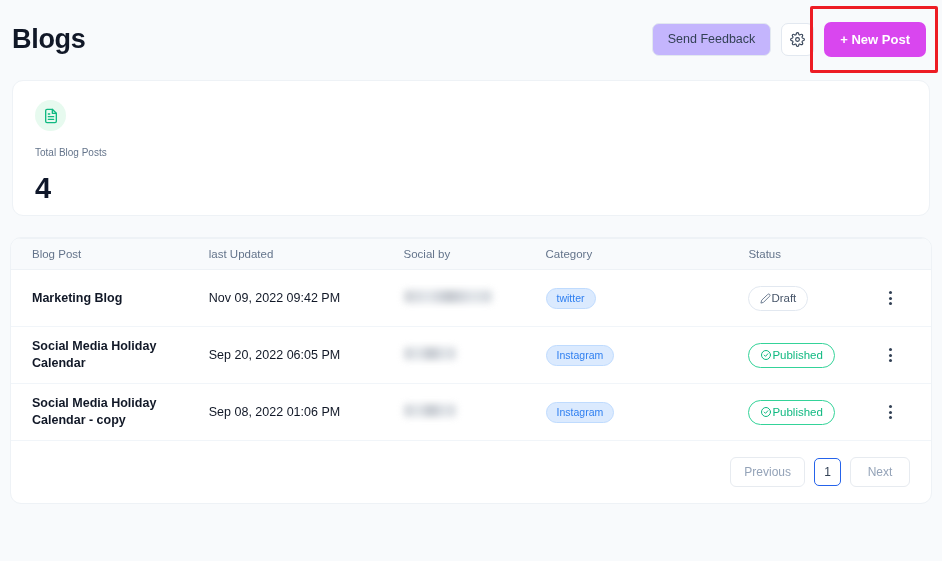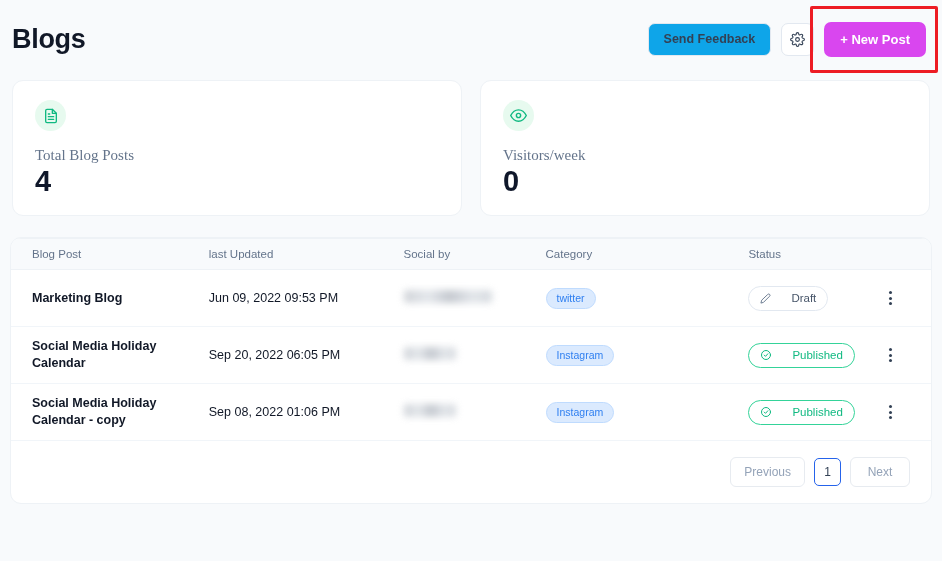--- a/index.html
+++ b/index.html
@@ -45,25 +45,25 @@
   .header-actions {
     display: flex;
     align-items: center;
     gap: 10px;
     padding-right: 4px;
   }
 
   .btn-secondary {
     height: 33px;
     padding: 0 15px;
-    background: #0ea5e9;
+    background: #c4b5fd;
     border: 1px solid #e2e8f0;
     border-radius: 7px;
     font-size: 12.5px;
-    font-weight: 700;
+    font-weight: 400;
     color: #334155;
     display: flex;
     align-items: center;
     cursor: pointer;
     font-family: "Liberation Sans", sans-serif;
     white-space: nowrap;
   }
 
   .btn-icon-square {
     width: 33px;
@@ -133,24 +133,23 @@
     height: 31px;
     border-radius: 50%;
     background: #e7faef;
     display: flex;
     align-items: center;
     justify-content: center;
     margin-bottom: 16px;
   }
 
   .stat-label {
-    font-size: 15px;
+    font-size: 10px;
     color: #64748b;
-    margin-bottom: 2px;
-    font-family: Liberation Serif, serif;
+    margin-bottom: 15px;
   }
 
   .stat-value {
     font-size: 29px;
     font-weight: 700;
     color: #0f172a;
     line-height: 1.1;
     letter-spacing: -0.5px;
   }
 
@@ -277,21 +276,21 @@
 
   .chip-cat {
     background: #dbeafe;
     border: 1px solid #bfdbfe;
     color: #2f7ff0;
   }
 
   .badge {
     display: inline-flex;
     align-items: center;
-    gap: 20px;
+    gap: 0;
     height: 25px;
     padding: 0 11px;
     border-radius: 13px;
     font-size: 11.5px;
     background: #ffffff;
   }
 
   .badge-draft {
     border: 1px solid #e2e8f0;
     color: #475569;
@@ -398,30 +397,20 @@
           <line x1="8" y1="13" x2="16" y2="13"></line>
           <line x1="8" y1="17" x2="16" y2="17"></line>
           <line x1="8" y1="9" x2="10" y2="9"></line>
         </svg>
       </div>
       <div class="stat-label">Total Blog Posts</div>
       <div class="stat-value">4</div>
     </div>
 
 
-    <div class="stat-card">
-      <div class="stat-icon-circle">
-        <svg width="17" height="17" viewBox="0 0 24 24" fill="none" stroke="#10b981" stroke-width="2" stroke-linecap="round" stroke-linejoin="round">
-          <path d="M1 12s4-8 11-8 11 8 11 8-4 8-11 8-11-8-11-8z"></path>
-          <circle cx="12" cy="12" r="3"></circle>
-        </svg>
-      </div>
-      <div class="stat-label">Visitors/week</div>
-      <div class="stat-value">0</div>
-    </div>
 
   </div>
 
   <div class="table-panel">
 
 
     <table>
       <thead>
         <tr>
           <th class="col-post">Blog Post</th>
@@ -432,21 +421,21 @@
           <th class="col-menu"></th>
         </tr>
       </thead>
       <tbody>
 
         <tr>
           <td class="col-post">
             <div class="post-title">Marketing Blog</div>
           </td>
           <td class="col-date">
-            <span class="date-text">Jun 09, 2022 09:53 PM</span>
+            <span class="date-text">Nov 09, 2022 09:42 PM</span>
           </td>
           <td class="col-by">
             <span class="blurred" style="width:88px"></span>
           </td>
           <td class="col-cat">
             <span class="chip chip-cat">twitter</span>
           </td>
           <td class="col-status">
             <span class="badge badge-draft">
               <span>

